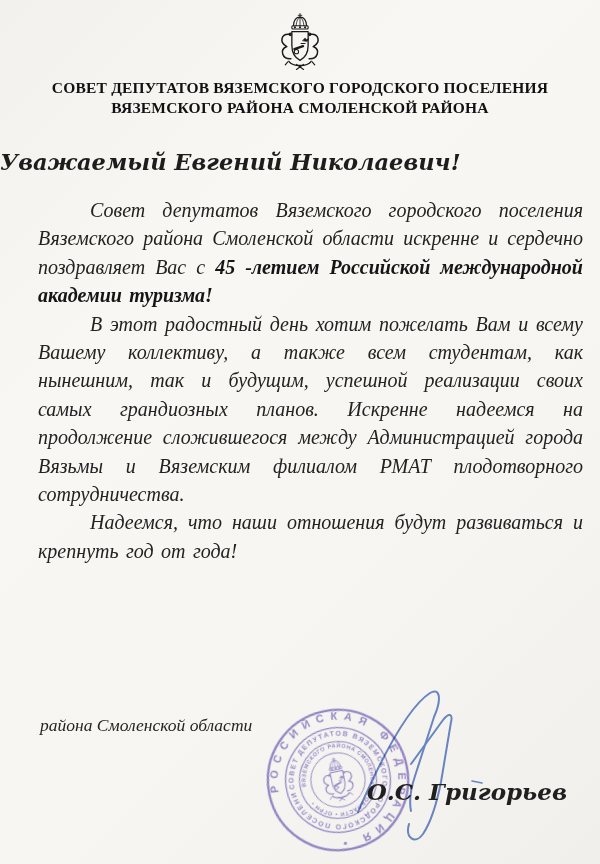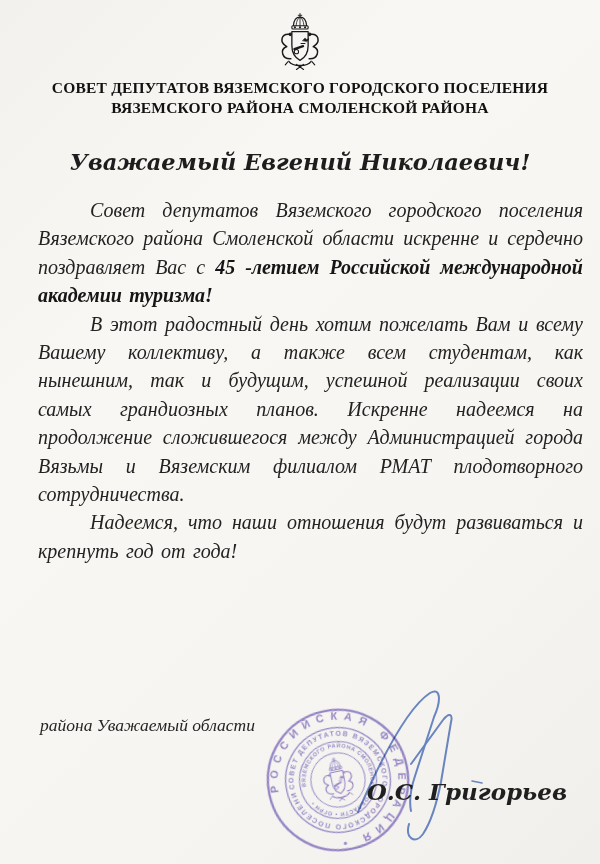--- a/index.html
+++ b/index.html
@@ -13,21 +13,21 @@
     background:linear-gradient(135deg,#f2f1ee 0%,#f8f7f4 30%,#f6f5f2 68%,#f0efec 100%);
     color:#212121;
   }
   .emblem { display:block; margin:12px auto 4px auto; width:52px; height:60px; color:#1b1b1b; }
   .org-header {
     text-align:center; font-weight:bold; color:#111;
     font-size:15.5px; line-height:20px; letter-spacing:0.2px;
     margin:6px 20px 0 20px;
   }
   .salutation {
-    text-align:center; margin-top:31px;
+    text-align:left; margin-top:31px;
     font-family:"DejaVu Serif", serif; font-style:italic; font-weight:600;
     font-size:22.5px; color:#1d1d1d;
   }
   .body-block {
     margin:21px 17px 0 38px; max-height:492px; overflow:hidden;
     text-align:justify; font-style:italic;
     font-size:20px; line-height:28.4px; word-spacing:0.12em; color:#222;
   }
   .body-block p { margin:0; text-indent:52px; }
   .b { font-weight:bold; color:#151515; }
@@ -100,21 +100,21 @@
 
   <div class="salutation">Уважаемый Евгений Николаевич!</div>
 
   <div class="body-block">
     <p><span>Совет депутатов Вяземского городского поселения Вяземского района Смоленской области искренне и сердечно поздравляет Вас с </span><span class="b">45 -летием Российской международной академии туризма!</span></p>
     <p>В этот радостный день хотим пожелать Вам и всему Вашему коллективу, а также всем студентам, как нынешним, так и будущим, успешной реализации своих самых грандиозных планов. Искренне надеемся на продолжение сложившегося между Администрацией города Вязьмы и Вяземским филиалом РМАТ плодотворного сотрудничества.</p>
     <p>Надеемся, что наши отношения будут развиваться и крепнуть год от года!</p>
   </div>
 
   <div class="sign-title">
-    <div class="sign-line last">района Уважаемый области</div>
+    <div class="sign-line last">района Смоленской области</div>
   </div>
 
   <svg class="stamp" viewBox="0 0 160 160">
     <g stroke="#8673c6" fill="none">
       <circle cx="80" cy="80" r="71" stroke-width="2.4"></circle>
       <circle cx="80" cy="80" r="53" stroke-width="1.3"></circle>
       <circle cx="80" cy="80" r="39" stroke-width="1.1"></circle>
       <circle cx="80" cy="80" r="27.5" stroke-width="1"></circle>
     </g>
     <defs>

